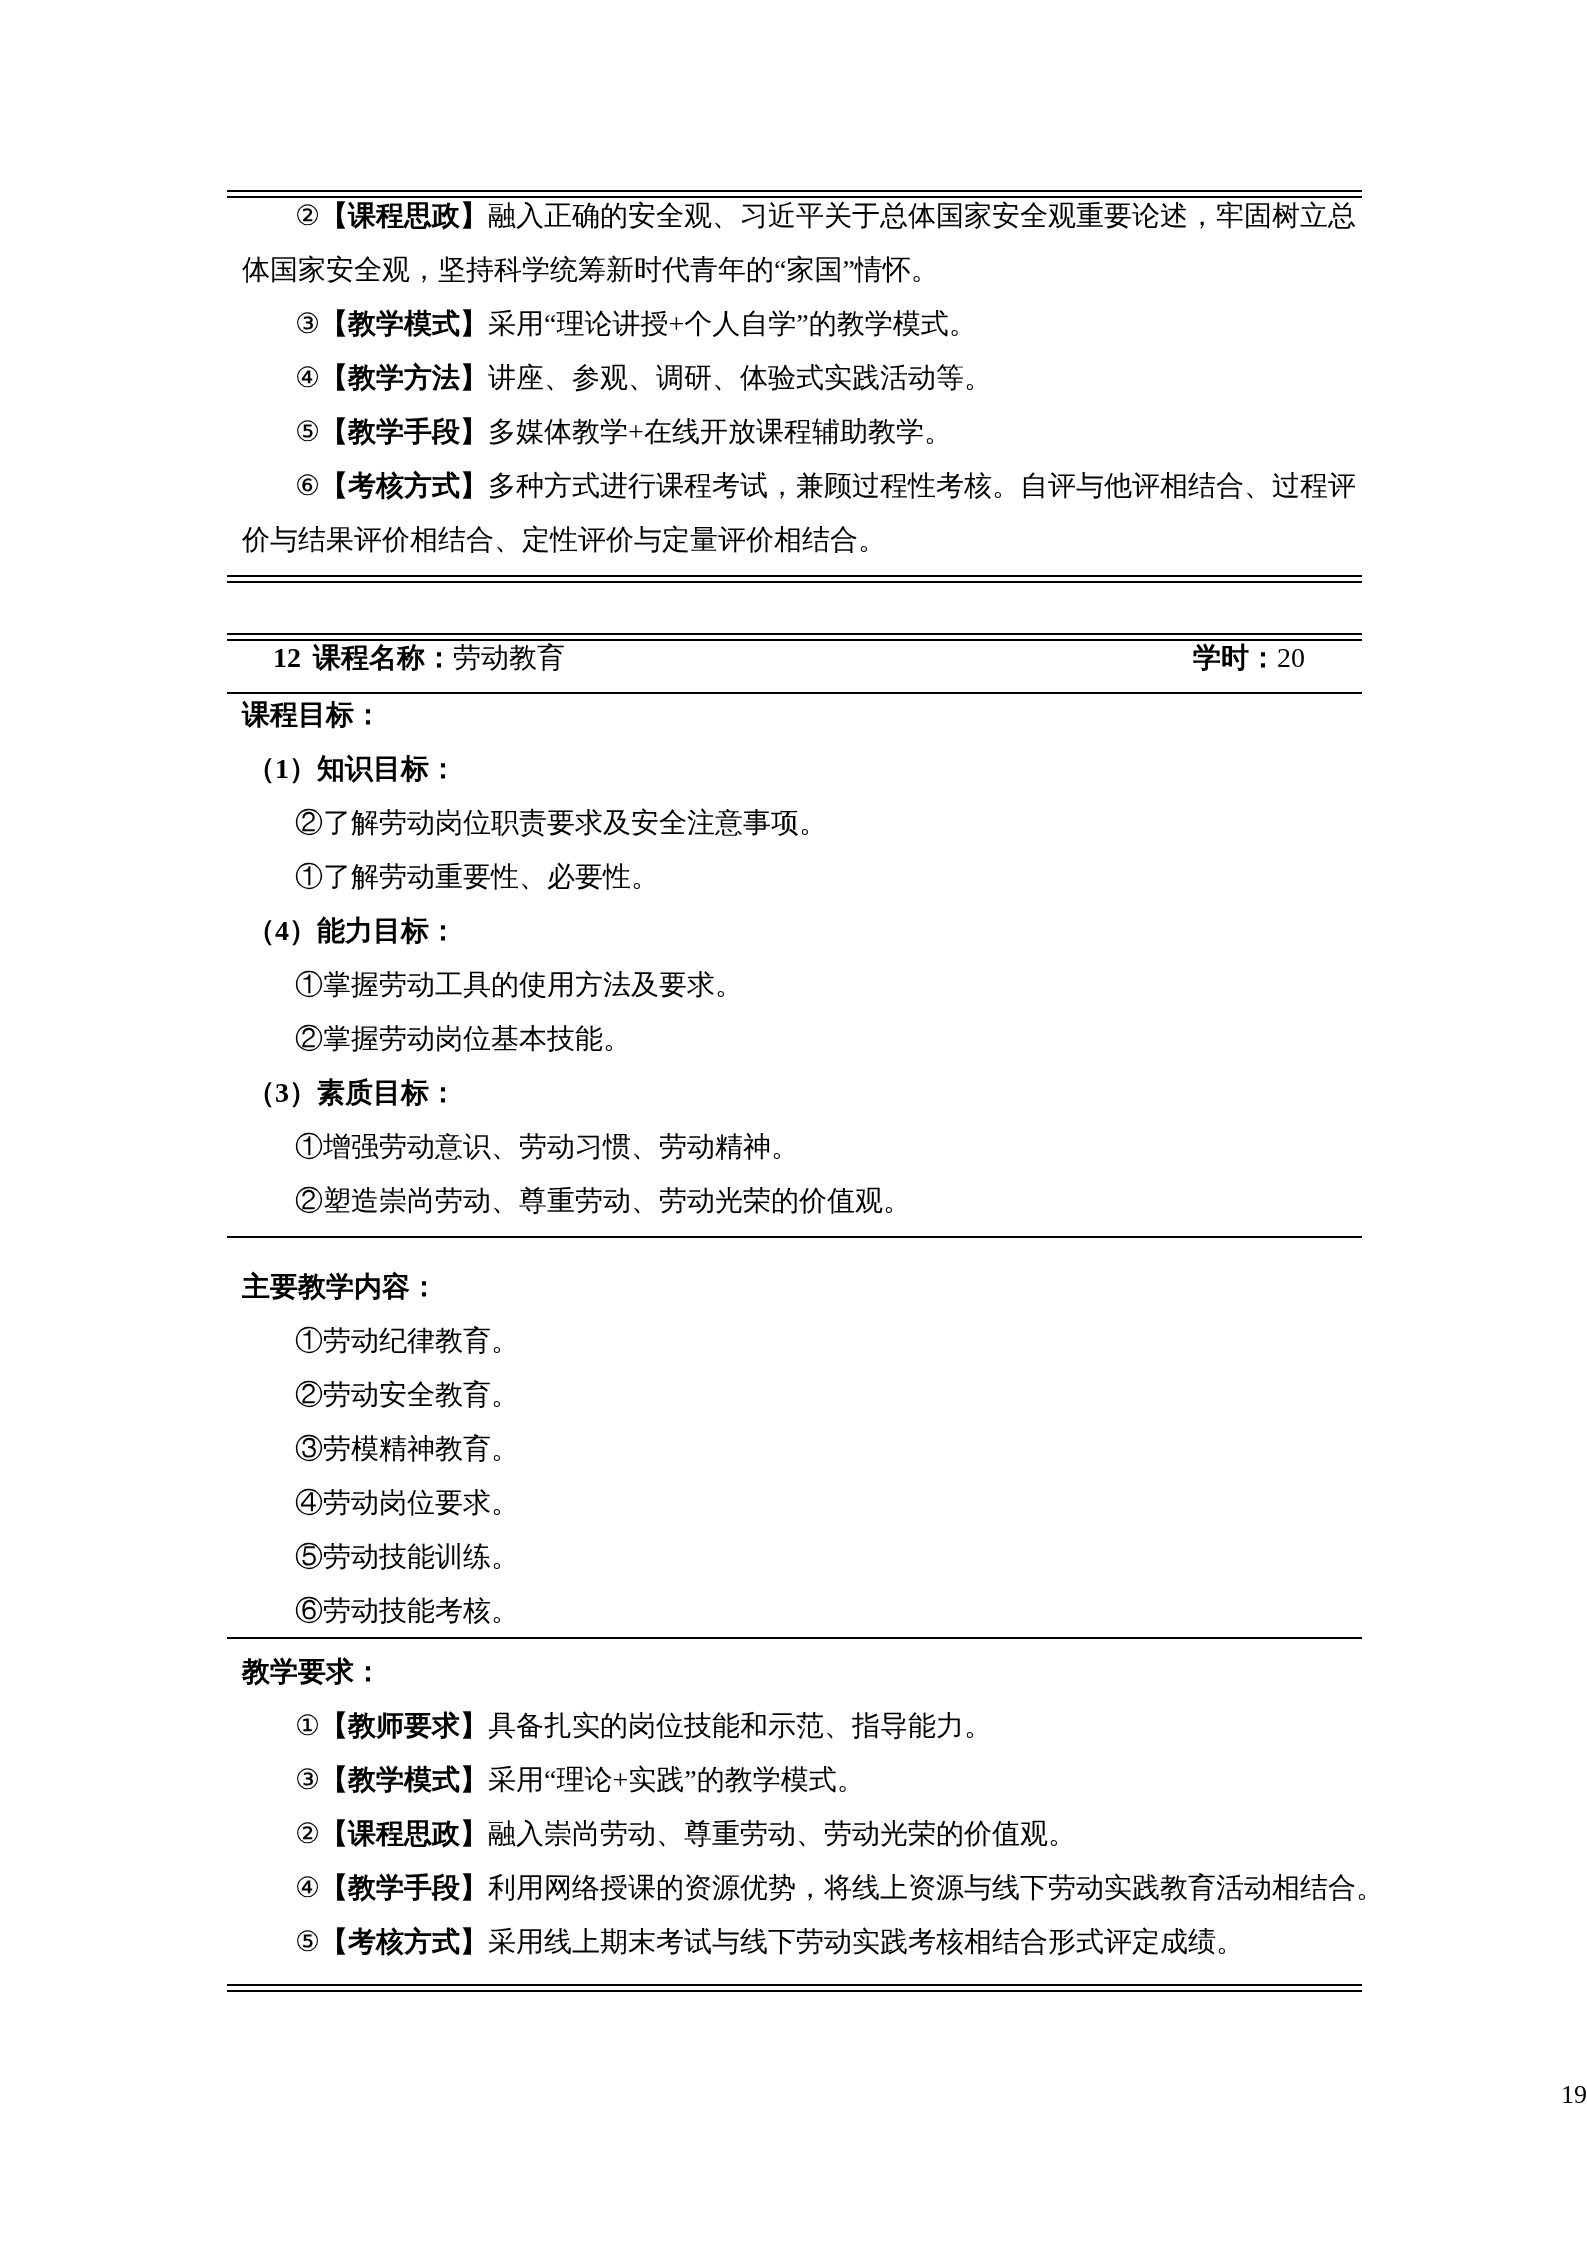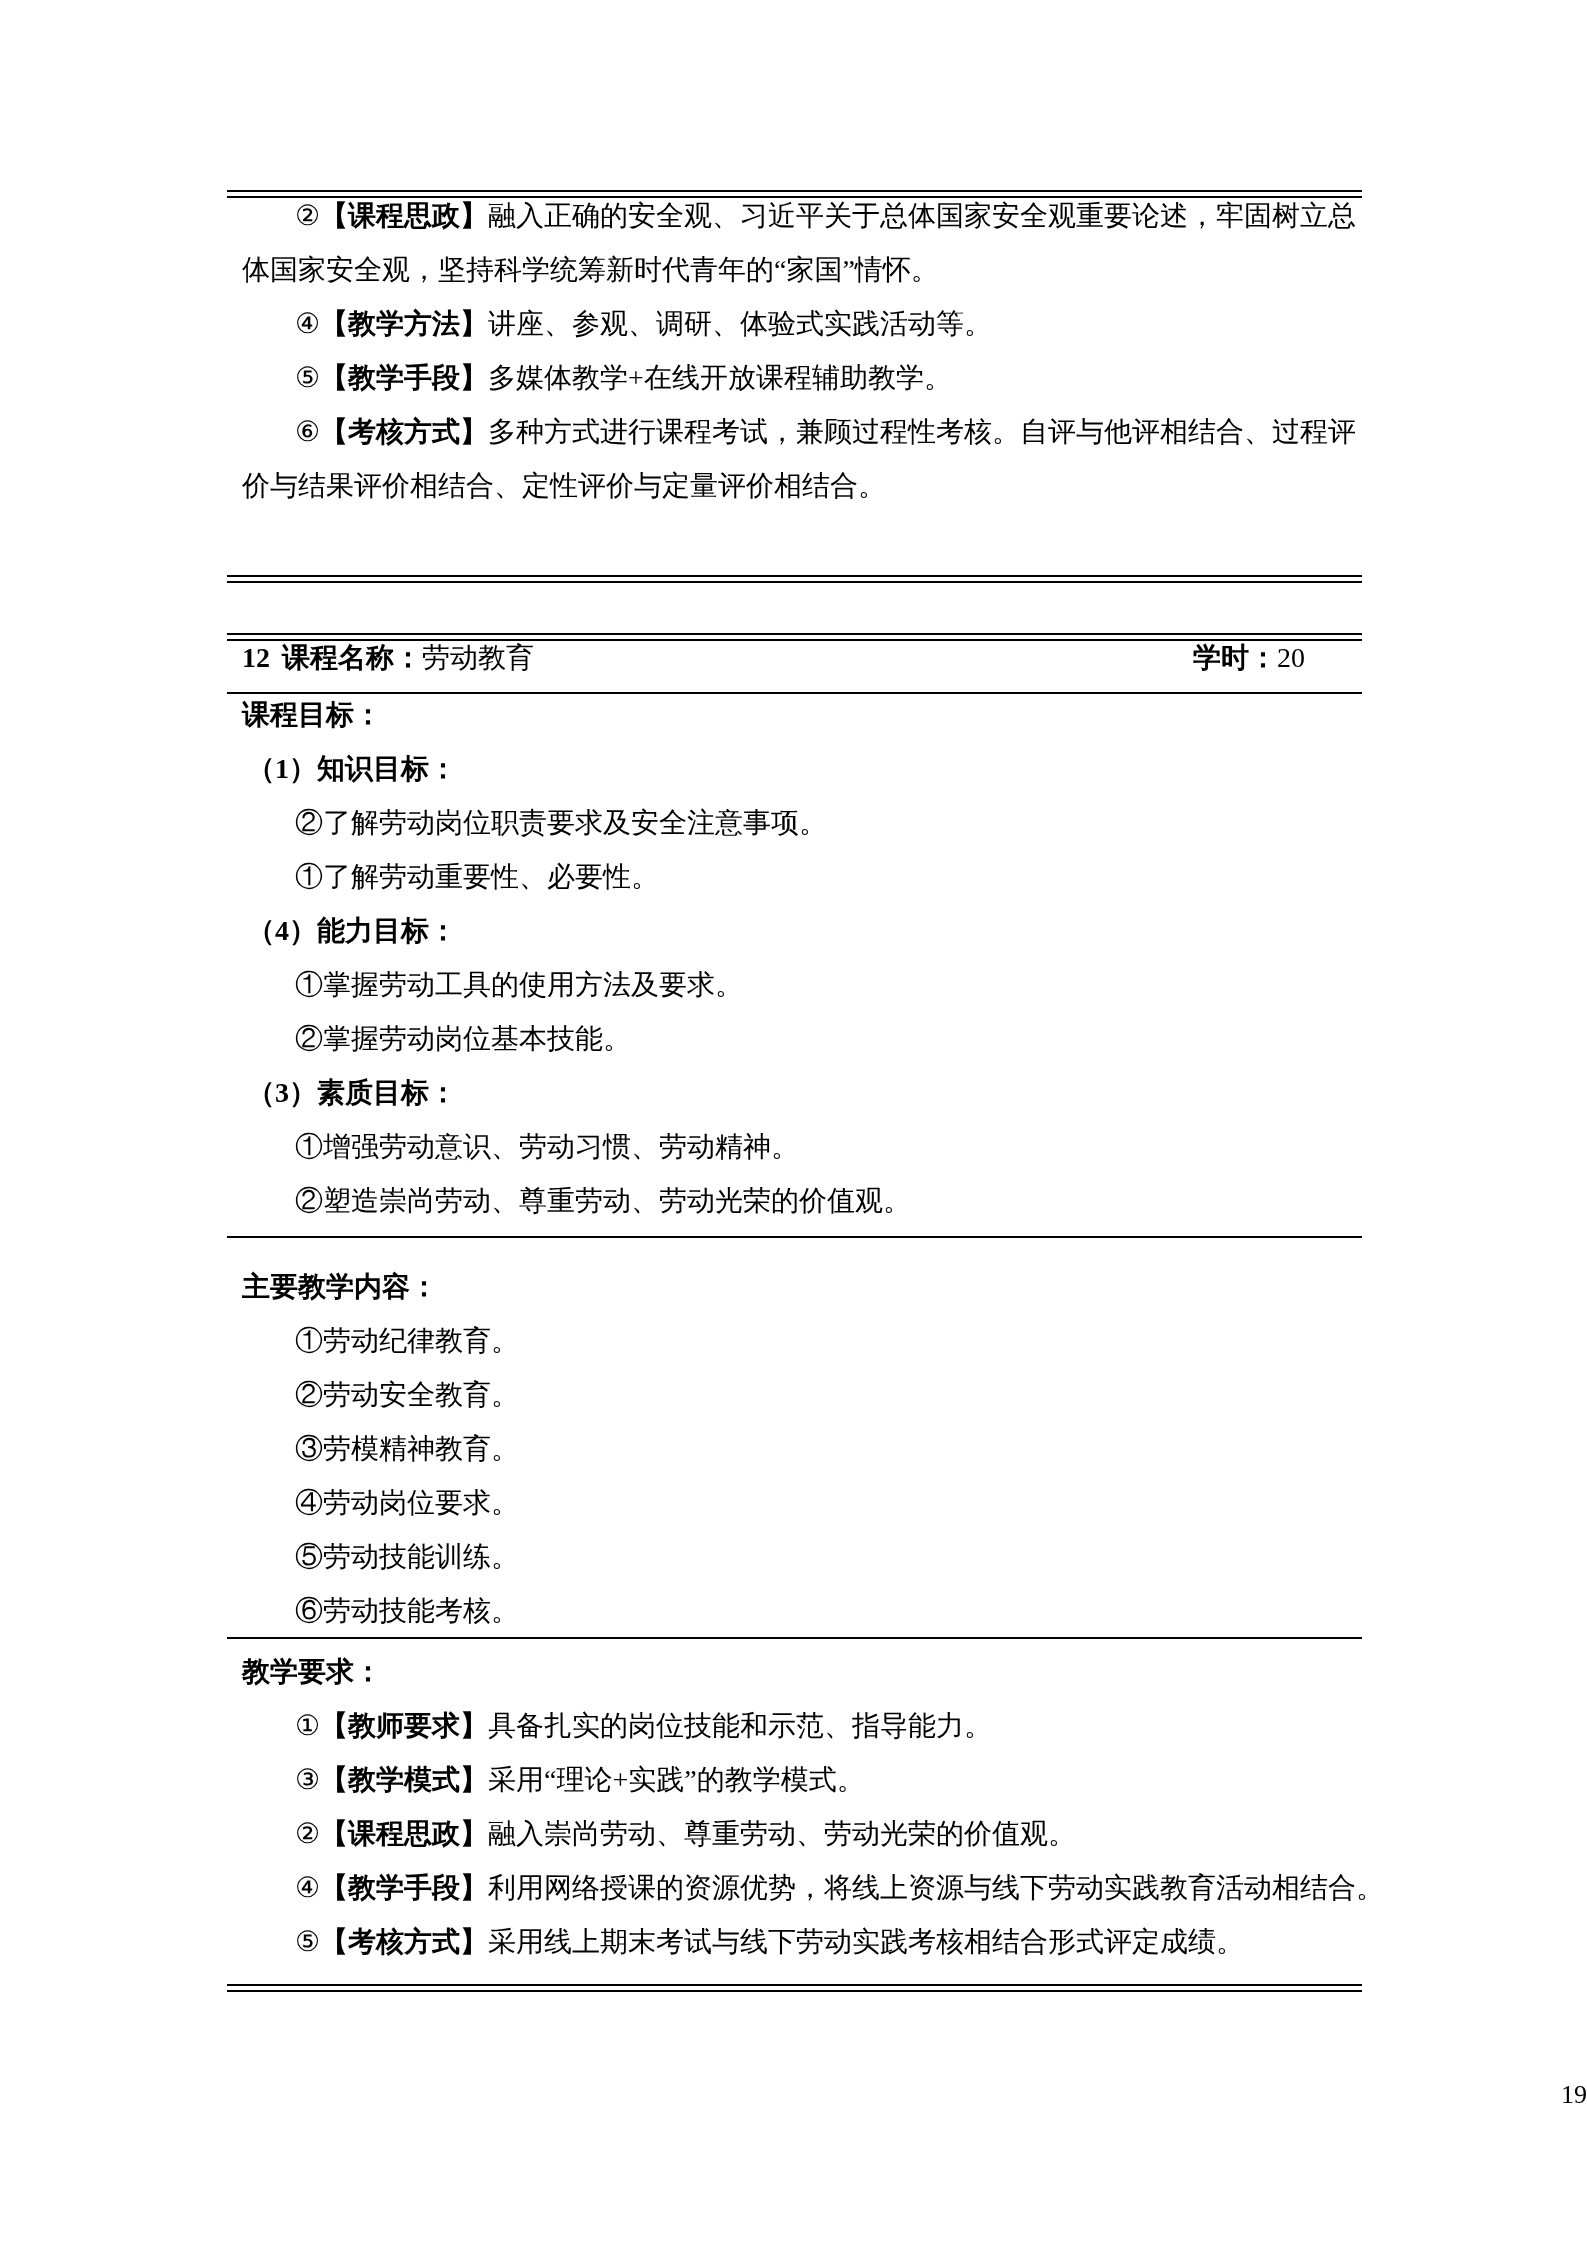--- a/index.html
+++ b/index.html
@@ -19,33 +19,34 @@
   .ind{padding-left:68px;} 
   .sub{padding-left:20px;}
   .bold{font-weight:bold;}
   .header-row{
     position:absolute;top:630px;height:56px;line-height:56px;
     display:flex;justify-content:space-between;
     padding-left:15px;padding-right:57px;
     box-sizing:border-box;left:227px;width:1135px;
     white-space:nowrap;
   }
-  .gap-r{margin-right:12px;}
+  .gap-r{margin-right:12px;margin-left:31px;}
   .footer{position:absolute;top:2072px;left:0;width:1587px;height:46px;line-height:46px;text-align:right;font-size:26px;}
 </style>
 </head>
 <body>
 
 <div class="page">
 
   <div class="rule-double" style="top:190px;"></div>
 
   <div class="col" style="top:189px;">
     <div class="l ind"><span>②</span><span class="bold">【课程思政】</span><span>融入正确的安全观、习近平关于总体国家安全观重要论述，牢固树立总</span></div>
     <div class="l"><span>体国家安全观，坚持科学统筹新时代青年的“家国”情怀。</span></div>
+    <div class="l ind"><span>③</span><span class="bold">【教学模式】</span><span>采用“理论讲授+个人自学”的教学模式。</span></div>
     <div class="l ind"><span>④</span><span class="bold">【教学方法】</span><span>讲座、参观、调研、体验式实践活动等。</span></div>
     <div class="l ind"><span>⑤</span><span class="bold">【教学手段】</span><span>多媒体教学+在线开放课程辅助教学。</span></div>
     <div class="l ind"><span>⑥</span><span class="bold">【考核方式】</span><span>多种方式进行课程考试，兼顾过程性考核。自评与他评相结合、过程评</span></div>
     <div class="l"><span>价与结果评价相结合、定性评价与定量评价相结合。</span></div>
   </div>
 
   <div class="rule-double" style="top:575px;"></div>
 
   <div class="rule-double" style="top:633px;"></div>
 

